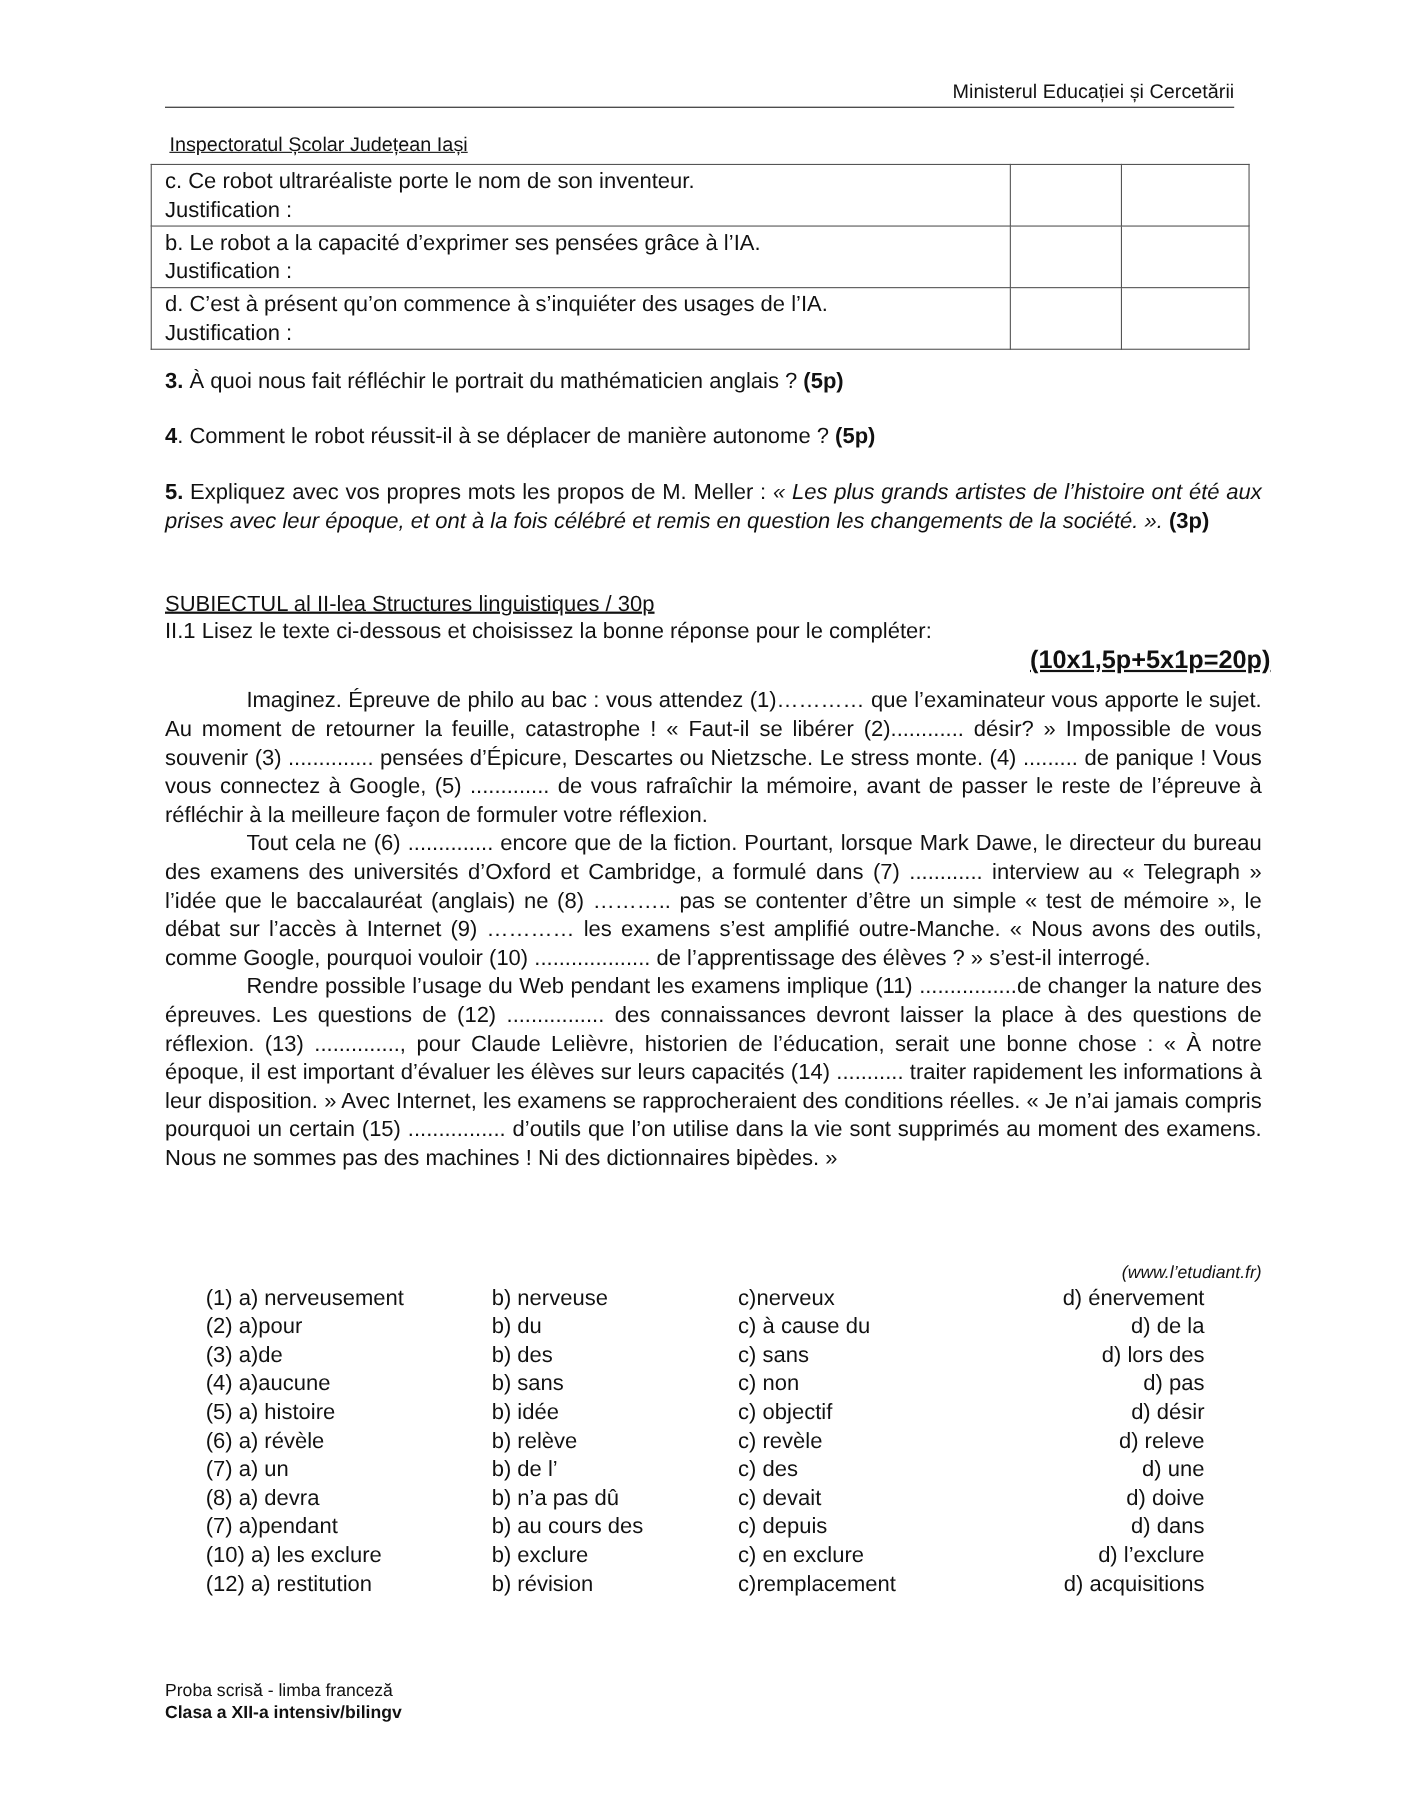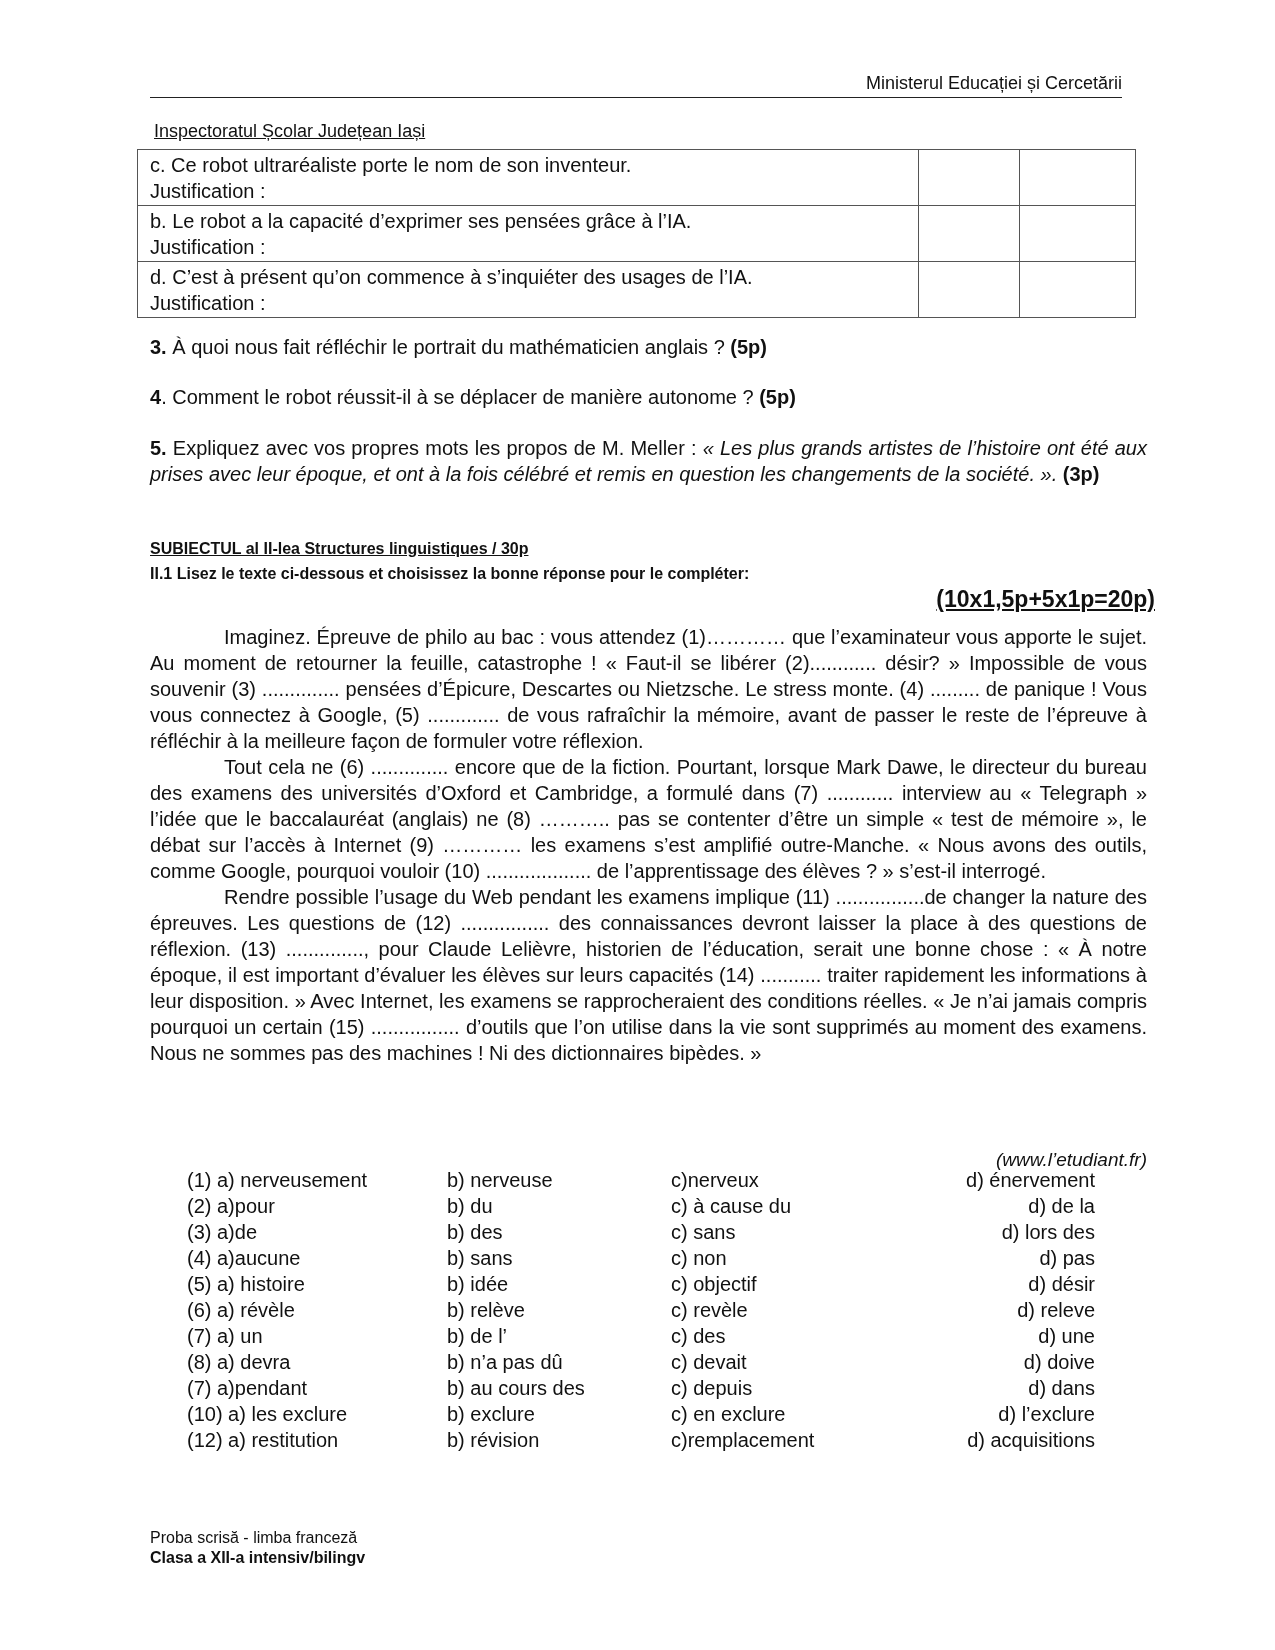--- a/index.html
+++ b/index.html
@@ -16,28 +16,28 @@
              width: 999px; font-size: 20px; }
   table.tf td { border: 1.5px solid #555; vertical-align: top; padding: 2px 0 1px 12px; line-height: 26px; height: 50px; }
   table.tf td.box { padding: 0; }
   table.tf td.c1 { width: 768px; }
   table.tf td.c2 { width: 100px; }
 
   .q { position: absolute; left: 150px; font-size: 20px; line-height: 26px; width: 997px; text-align: justify; }
   .b { font-weight: bold; }
   .i { font-style: italic; }
 
-  .sec { position: absolute; left: 150px; font-size: 16px; font-weight: bold; line-height: 26px; }
+  .sec { position: absolute; left: 150px; font-size: 20px; font-weight: normal; line-height: 26px; }
   .sec u { text-decoration: underline; }
   .pts { position: absolute; right: 120px; font-size: 23px; font-weight: bold; text-decoration: underline; }
 
   .text { position: absolute; left: 150px; top: 624px; width: 997px; font-size: 20px; line-height: 26px; }
   .text p { margin: 0; text-align: justify; text-indent: 74px; }
 
-  .source { position: absolute; right: 128px; top: 1149px; font-size: 19px; font-style: italic; }
+  .source { position: absolute; right: 128px; top: 1149px; font-size: 16px; font-style: italic; }
 
   .opts { position: absolute; left: 187px; top: 1167px; font-size: 20px; line-height: 26px; }
   .opt-row { display: flex; height: 26px; }
   .opt-row span { display: block; }
   .o1 { width: 260px; } .o2 { width: 224px; } .o3 { width: 224px; } .o4 { width: 200px; text-align: right; }
 
   .footer { position: absolute; left: 150px; top: 1528px; font-size: 16px; line-height: 20px; }
   .footer .b { font-weight: bold; }
 </style>
 </head>

